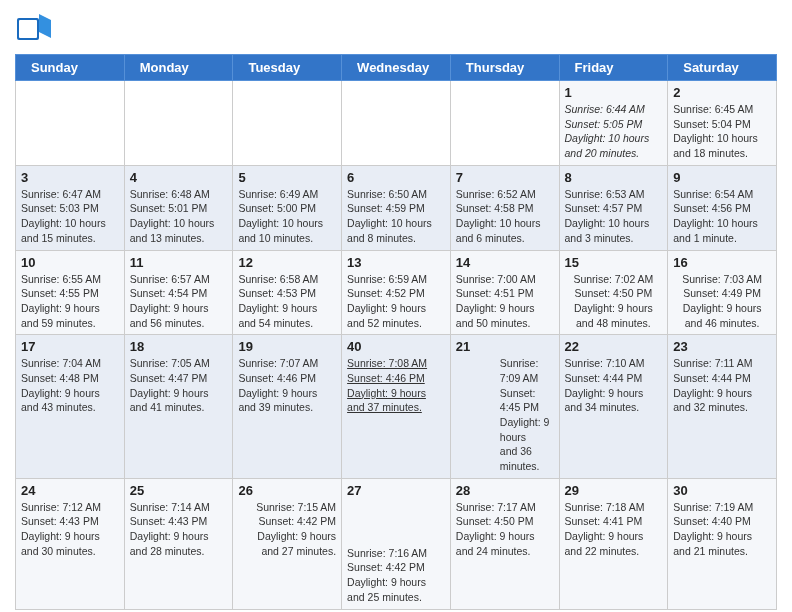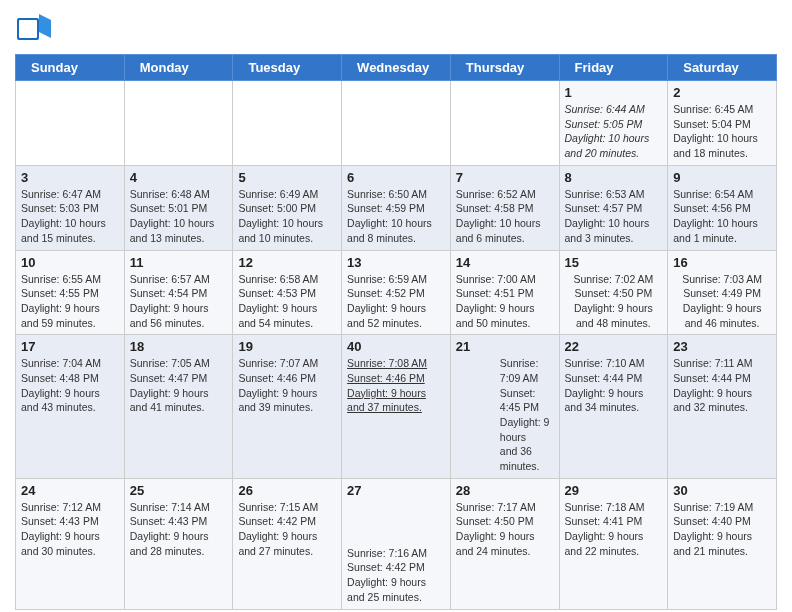--- a/index.html
+++ b/index.html
@@ -308,21 +308,21 @@
         </td>
         <td>
           <span class="day-num">25</span>
           <div class="day-info" style="white-space: pre-line;">Sunrise: 7:14 AM
 Sunset: 4:43 PM
 Daylight: 9 hours
 and 28 minutes.</div>
         </td>
         <td>
           <span class="day-num">26</span>
-          <div class="day-info" style="white-space: pre-line;">Sunrise: 7:15 AM
+          <div class="day-info" style="white-space: pre-line; text-align: right;">Sunrise: 7:15 AM
 Sunset: 4:42 PM
 Daylight: 9 hours
 and 27 minutes.</div>
         </td>
         <td>
           <span class="day-num">27</span>
           <div class="day-info" style="white-space: pre-line; margin-top: 48px;">Sunrise: 7:16 AM
 Sunset: 4:42 PM
 Daylight: 9 hours
 and 25 minutes.</div>

